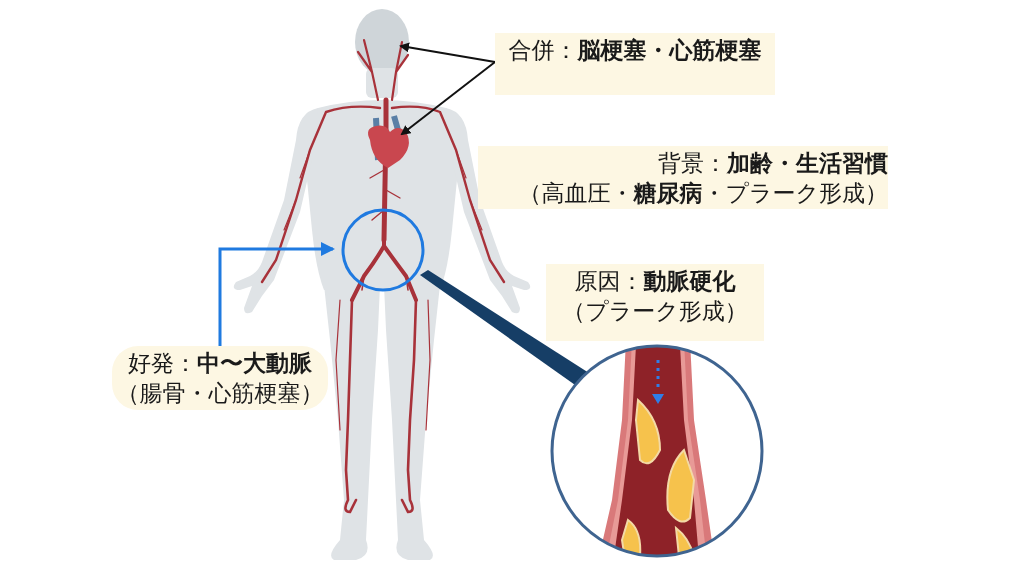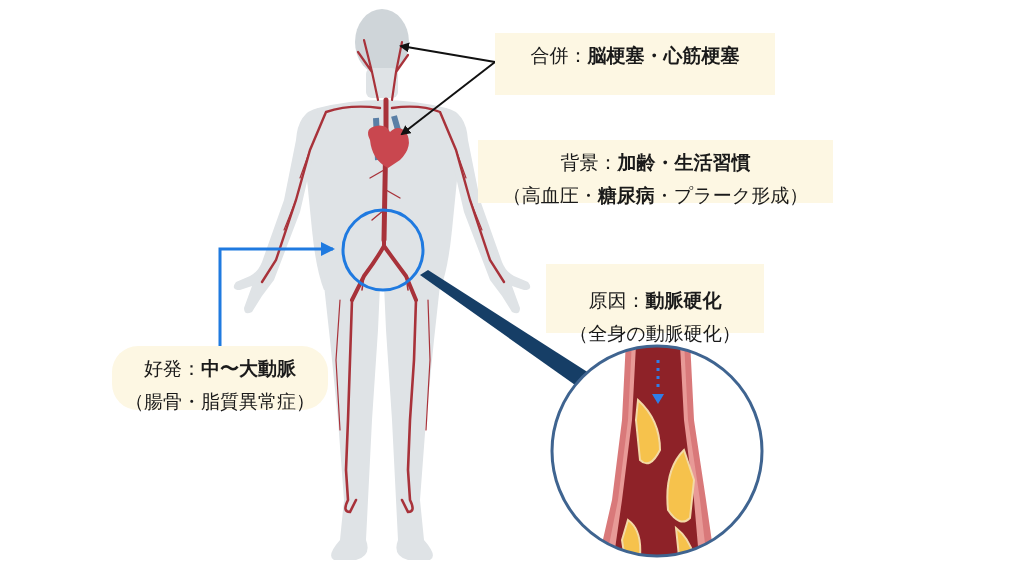--- a/index.html
+++ b/index.html
@@ -3,25 +3,25 @@
   <meta charset="utf-8">
   <style>
     html, body { margin: 0; padding: 0; background: #ffffff; }
     body { width: 1036px; height: 583px; position: relative; overflow: hidden;
            font-family: "DejaVu Sans", "Liberation Sans", sans-serif; }
     #stage { position: absolute; left: 0; top: 0; width: 1036px; height: 583px; }
     .label-box {
       position: absolute; background: #fdf7e3; color: #1a1a1a;
       text-align: center; box-sizing: border-box; line-height: 1.32;
     }
-    .label-box .line { display: block; white-space: nowrap; font-size: 19px; margin-top: 8px; }
+    .label-box .line { display: block; white-space: nowrap; font-size: 23px; }
     .label-box .b { font-weight: bold; }
     #box-complication { left: 495px; top: 33px; width: 280px; height: 62px; padding-top: 2px; }
-    #box-background   { left: 478px; top: 140px; width: 355px; height: 63px; padding-top: 2px; }
-    #box-cause        { left: 546px; top: 264px; width: 218px; height: 69px; padding-top: 16px; }
+    #box-background   { left: 478px; top: 146px; width: 410px; height: 63px; padding-top: 2px; text-align: right; }
+    #box-cause        { left: 546px; top: 264px; width: 218px; height: 77px; padding-top: 2px; }
     #box-predilection { left: 112px; top: 346px; width: 216px; height: 64px; padding-top: 2px; border-radius: 26px; }
   </style>
 </head>
 <body>
 
 <div id="stage">
 
   <svg width="1036" height="583" viewBox="0 0 1036 583" style="position:absolute;left:0;top:0">
     <defs>
       <marker id="arrowBlack" markerWidth="10" markerHeight="10" refX="8" refY="5" orient="auto" markerUnits="userSpaceOnUse">
@@ -113,21 +113,21 @@
     <span class="line"><span>合併：</span><span class="b">脳梗塞・心筋梗塞</span></span>
   </div>
 
   <div id="box-background" class="label-box">
     <span class="line"><span>背景：</span><span class="b">加齢・生活習慣</span></span>
     <span class="line"><span>（高血圧・</span><span class="b">糖尿病</span><span>・プラーク形成）</span></span>
   </div>
 
   <div id="box-cause" class="label-box">
     <span class="line"><span>原因：</span><span class="b">動脈硬化</span></span>
-    <span class="line">（全身の動脈硬化）</span>
+    <span class="line">（プラーク形成）</span>
   </div>
 
   <div id="box-predilection" class="label-box">
     <span class="line"><span>好発：</span><span class="b">中〜大動脈</span></span>
-    <span class="line">（腸骨・脂質異常症）</span>
+    <span class="line">（腸骨・心筋梗塞）</span>
   </div>
 
 </div>
 
 </body></html>

